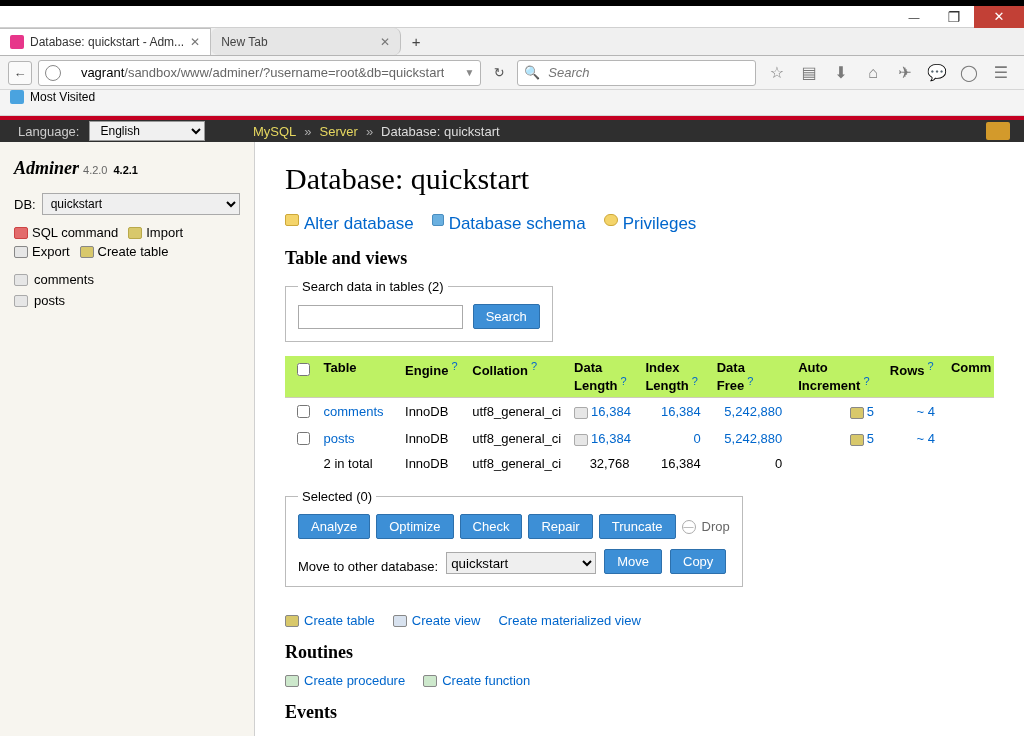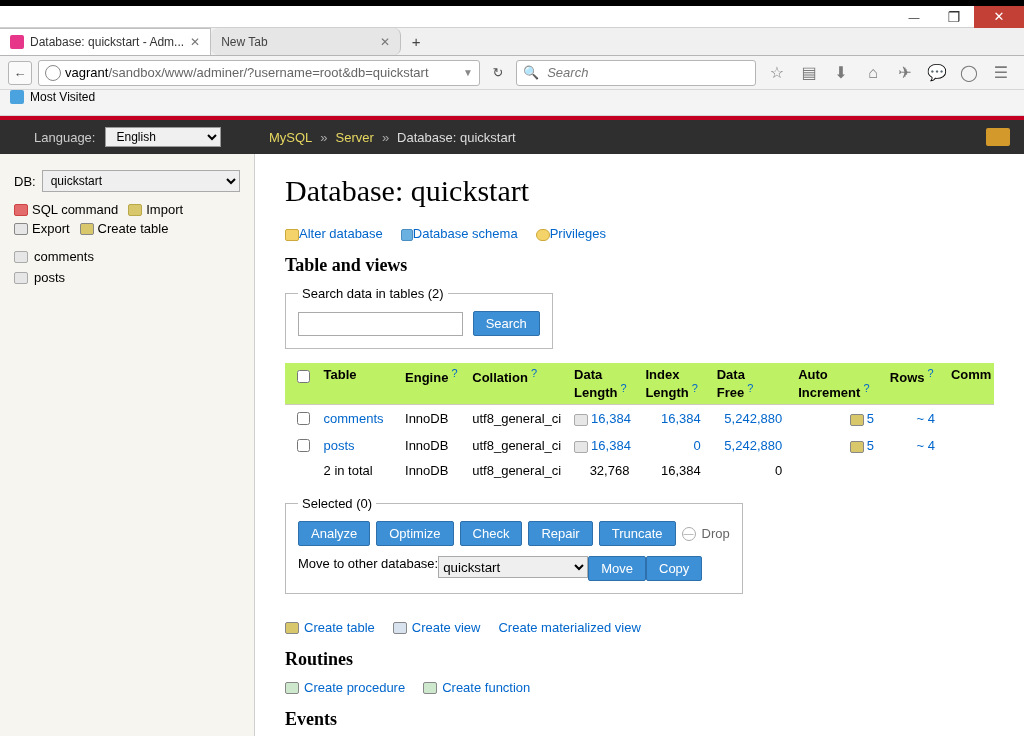--- a/index.html
+++ b/index.html
@@ -20,39 +20,39 @@
   .tab.new { background:#e6e6e6; color:#444;border-radius:7px; }
   .tab .close-x { margin-left:auto; color:#777; font-size:12px; }
   .tab-plus { display:flex; align-items:center; justify-content:center; width:30px; color:#444; font-size:15px; }
   .tab-icon { width:14px; height:14px; display:inline-block; }
   .tab-icon.pink { background:#e7368a; border-radius:2px; }
 
   
   .urlbar-row { height: 34px; background:#f4f4f4; display:flex; align-items:center; padding:0 8px; gap:6px; border-bottom:1px solid #d6d6d6; }
   .nav-back { width:24px; height:24px; border:1px solid #b5b5b5; border-radius:3px; display:flex; align-items:center; justify-content:center; color:#444; background:#fafafa; }
   .globe { width:16px; height:16px; border:1px solid #888; border-radius:50%; display:inline-block; }
-  .urlbox { flex:1; height:26px; border:1px solid #b5b5b5; border-radius:3px; background:#fff; display:flex; align-items:center; padding:0 6px; gap:4px; position:relative; }
+  .urlbox { flex:1; height:26px; border:1px solid #b5b5b5; border-radius:3px; background:#fff; display:flex; align-items:center; padding:0 6px; gap:20px; position:relative; }
   .url-text { flex:1; font-size:13px; color:#666; white-space:nowrap; overflow:hidden; }
   .url-text b { color:#000; font-weight:normal; }
   .refresh { width:24px; height:24px; display:flex; align-items:center; justify-content:center; color:#555; }
   .searchbox { width:240px; height:26px; border:1px solid #b5b5b5; border-radius:3px; background:#fff; display:flex; align-items:center; padding:0 6px; gap:6px; }
   .searchbox .mag { color:#777; }
   .searchbox input { border:none; outline:none; flex:1; font-style:italic; color:#888; font-size:13px; }
   .tool-icons { display:flex; gap:14px; padding:0 6px; color:#7a7a7a; font-size:16px; align-items:center; }
   .tool-icons span { display:inline-flex; width:18px; justify-content:center; }
 
   
   .bookbar { height:26px; background:#f4f4f4; border-bottom:1px solid #d6d6d6; display:flex; align-items:flex-start; padding:0 10px; gap:6px; font-size:12px; color:#333; }
   .bookbar .bm-icon { width:14px; height:14px; background:#4aa3df; border-radius:2px; display:inline-block; }
 
   
   .redstrip { height:4px; background:#c40022; }
 
   
-  .appbar { height:34px; background:#2f2f2f; color:#ccc; display:flex; align-items:center; padding-left:34px; }
+  .appbar { height:22px; background:#2f2f2f; color:#ccc; display:flex; align-items:center; padding-left:18px; }
   .lang { display:flex; align-items:center; gap:10px; font-size:13px; color:#ccc; width:235px; }
   .langsel { width:116px; height:20px; background:#f0f0f0; border:1px solid #999; color:#000; font-size:12px; padding-left:6px; }
   .crumbs { display:flex; align-items:center; gap:8px; font-size:13px; }
   .crumbs a.y { color:#e6d760; text-decoration:none; }
   .crumbs .sep { color:#aaa; }
   .crumbs .cur { color:#ddd; }
   .applogo { margin-left:auto; width:24px; height:18px; background:#d39a2b; border-radius:2px; margin-right:14px; }
 
   
   .mainrow { flex:1; display:flex; overflow:hidden; }
@@ -73,21 +73,21 @@
   .ico.tbl { background:#e6e6e6; border-color:#aaa; }
   .ico.view { background:#d8e2ef; }
   .ico.proc { background:#cde8cc; }
   .side-tables { margin-top:6px; }
   .side-tables a { display:flex; align-items:center; gap:6px; padding:3px 0; color:#000; text-decoration:none; font-size:13px; }
 
   
   .content { flex:1; padding:20px 30px; overflow-y:auto; font-size:13px; color:#000; }
   .h1 { font-family: Georgia, 'Times New Roman', serif; font-size:30px; font-weight:normal; margin:0 0 18px 0; }
   .toplinks { display:flex; gap:18px; margin-bottom:14px; }
-  .toplinks a { color:#0066cc; text-decoration:none; display:flex; align-items:flex-end; font-size:13px; }
+  .toplinks a { color:#0066cc; text-decoration:none; display:flex; align-items:flex-start; gap:5px; font-size:17px; }
   .key-icon { width:14px; height:12px; display:inline-block; border-radius:2px; }
   .key-icon.alter { background:#f4d46a; border:1px solid #cda83a; }
   .key-icon.schema { background:#6ab0e0; border:1px solid #4a8ec0; width:12px; }
   .key-icon.priv { background:#f4d46a; border:1px solid #cda83a; border-radius:6px; }
 
   h3.section { font-family: Georgia, serif; font-size:18px; font-weight:bold; margin:4px 0 10px 0; }
 
   fieldset { border:1px solid #bbb; padding:10px 12px 12px 12px; margin:0 0 14px 0; display:inline-block; }
   fieldset legend { font-size:13px; padding:0 4px; }
   .search-input { width:165px; height:24px; border:1px solid #aaa; margin-right:6px; }
@@ -98,21 +98,21 @@
   table.data th, table.data td { padding:4px 8px; text-align:left; font-size:13px; white-space:nowrap; }
   table.data thead th { background:#bef264; font-weight:bold; border-bottom:1px solid #cfcabd; vertical-align:top; height:34px; }
   table.data thead th .sub { display:block; font-weight:bold; }
   table.data thead th .q { color:#0066cc; font-weight:normal; font-size:11px; vertical-align:super; }
   table.data td.num { text-align:right; color:#0066cc; }
   table.data td.numk { text-align:right; color:#000; }
   table.data a.tlink { color:#0066cc; text-decoration:none; }
   table.data tr.footer td { color:#000; }
 
   fieldset.selected { display:inline-block; }
-  .moverow { display:flex; align-items:flex-start; margin-top:10px; }
+  .moverow { display:flex; align-items:flex-end; gap:8px; margin-top:10px; }
   .movesel { width:150px; height:22px; border:1px solid #aaa; }
 
   .createlinks { display:flex; gap:18px; margin:12px 0 14px 0; }
   .createlinks a { color:#0066cc; text-decoration:none; display:flex; align-items:center; gap:5px; }
 
   
   .content::-webkit-scrollbar { width:16px; }
   .content::-webkit-scrollbar-thumb { background:#c0c0c0; }
 </style>
 </head>
@@ -181,20 +181,23 @@
       <span class="sep">»</span>
       <a class="y" href="#">Server</a>
       <span class="sep">»</span>
       <span class="cur">Database: quickstart</span>
     </div>
     <div class="applogo"></div>
   </div>
 
   <div class="mainrow">
     <div class="sidebar">
+      <div class="brand">
+        <b>Adminer</b><span class="ver">4.2.0</span><span class="ver2">4.2.1</span>
+      </div>
       <div class="dbrow">
         <span>DB:</span>
         <select class="dbsel"><option>quickstart</option></select>
       </div>
       <div class="side-links">
         <a class="side-link" href="#">
             <span class="ico sql"></span>
             <span>SQL command</span>
           </a>
         <a class="side-link" href="#">

